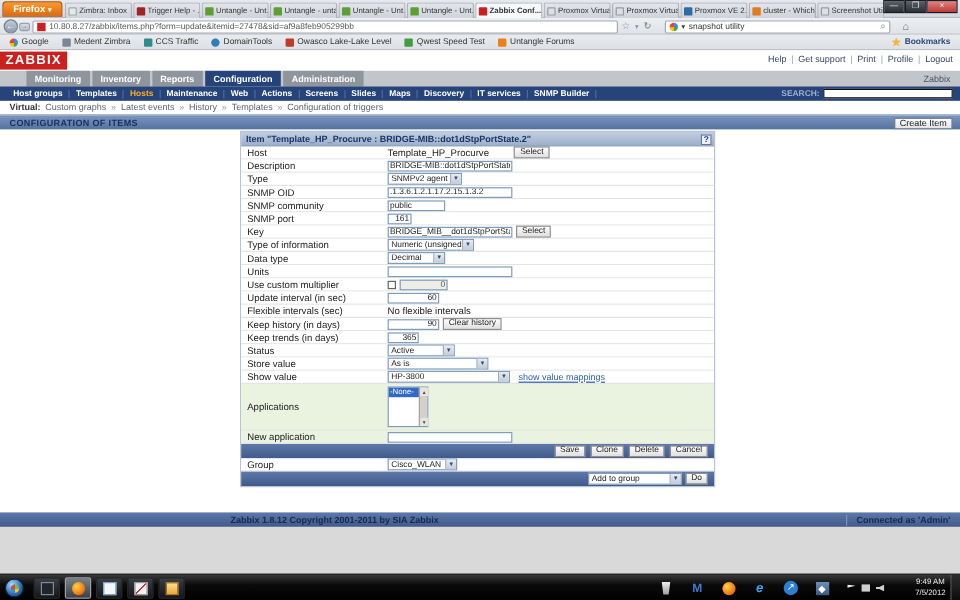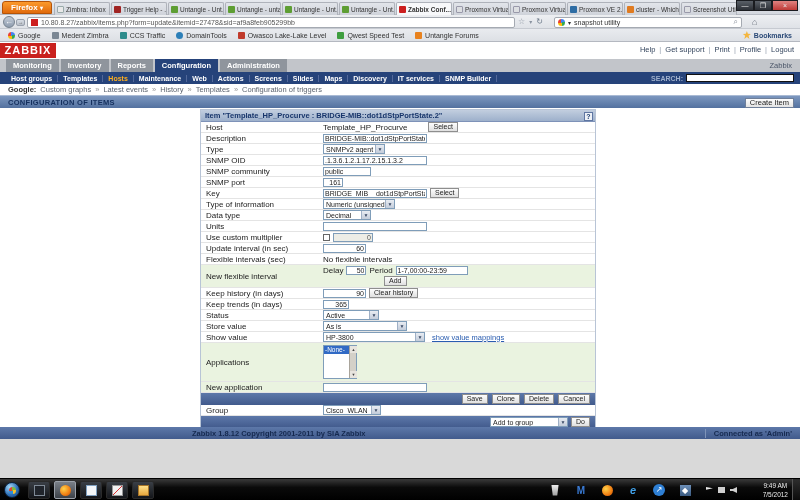--- a/index.html
+++ b/index.html
@@ -76,21 +76,21 @@
   
   .page { position:absolute; left:0; top:42px; width:800px; height:436px; background:#D9D9D9; }
   .zmain { position:absolute; left:0; top:0; width:800px; height:397px; background:#fff;
     display:flex; flex-direction:column; }
   .ztop { height:17px; background:#fff; position:relative; }
   .zlogo { position:absolute; left:0; top:1px; width:56px; height:15px; background:#C9211E; color:#fff;
     font-size:11px; font-weight:bold; text-align:center; line-height:15px; letter-spacing:1px; }
   .zlinks { position:absolute; right:6px; top:3px; font-size:7.5px; color:#35465E; display:flex; gap:4px; }
   .zlinks span[data-name="top-link"] { cursor:pointer; }
   .zlinks .sep { color:#98A2B0; }
-  .ztabs { height:13px; background:#C2C5CA; display:flex; align-items:flex-end; padding-left:6px; position:relative; }
+  .ztabs { height:13px; background:#C2C5CA; display:flex; align-items:flex-end; padding-left:22px; position:relative; }
   .ztab { background:#8F959D; color:#fff; font-size:7.5px; font-weight:bold; padding:2px 7px 2px 7px; margin-right:2px; }
   .ztab.active { background:#26437A; }
   .zbrand { position:absolute; right:8px; bottom:2px; font-size:7.5px; color:#4A5568; }
   .zsub { height:12px; background:#26437A; display:flex; align-items:center; padding:0 6px; position:relative; }
   .zsub-item { color:#fff; font-size:7px; font-weight:bold; padding:0 5px; border-right:1px solid #52689A; white-space:nowrap; }
   .zsub-item.active { color:#FFAF1E; }
   .zsearch { position:absolute; right:6px; display:flex; align-items:center; gap:3px; }
   .zsearch-label { color:#9FB0CC; font-size:7px; font-weight:bold; }
   .zsearch input { width:108px; height:8px; border:1px solid #111; font-size:7px; padding:0 1px; }
   .zhist { height:11px; background:#fff; display:flex; align-items:center; padding:0 8px; font-size:7.5px; color:#666; gap:4px; }
@@ -338,21 +338,21 @@
         <span class="zsub-item" data-name="submenu-discovery">Discovery</span>
         <span class="zsub-item" data-name="submenu-it-services">IT services</span>
         <span class="zsub-item" data-name="submenu-snmp-builder">SNMP Builder</span>
         <span class="zsearch" data-name="search-area">
           <span class="zsearch-label" data-name="search-label">SEARCH:</span>
           <input data-name="zabbix-search-input" style="">
         </span>
       </div>
 
       <div class="zhist" data-name="history-breadcrumb">
-        <span class="zhist-label" data-name="history-label">Google:</span>
+        <span class="zhist-label" data-name="history-label">Virtual:</span>
         <a data-name="history-link">Custom graphs</a>
           <span class="sep" data-name="divider">»</span>
         <a data-name="history-link">Latest events</a>
           <span class="sep" data-name="divider">»</span>
         <a data-name="history-link">History</a>
           <span class="sep" data-name="divider">»</span>
         <a data-name="history-link">Templates</a>
           <span class="sep" data-name="divider">»</span>
         <a data-name="history-link">Configuration of triggers</a>
       </div>
@@ -466,34 +466,20 @@
               </div>
           </div>
 
           <div class="f-row" data-name="form-row-flexible-intervals">
             <div class="f-label" data-name="field-label">Flexible intervals (sec)</div>
             <div class="f-val">
                 <span class="f-text" data-name="flexible-intervals-text">No flexible intervals</span>
               </div>
           </div>
 
-          <div class="f-row green" style="min-height:22px" data-name="form-row-new-flexible-interval">
-            <div class="f-label" data-name="field-label">New flexible interval</div>
-            <div class="f-val flex2">
-              <span class="flexline">
-                <span class="f-text" data-name="delay-label">Delay</span>
-                <input class="inp num w20" data-name="delay-input" value="50" style="">
-                <span class="f-text" data-name="period-label">Period</span>
-                <input class="inp w72" data-name="period-input" value="1-7,00:00-23:59" style="">
-              </span>
-              <span class="flexline">
-                  <button class="btn" data-name="add-button">Add</button>
-                </span>
-            </div>
-          </div>
 
           <div class="f-row" data-name="form-row-keep-history">
             <div class="f-label" data-name="field-label">Keep history (in days)</div>
             <div class="f-val">
                 <input class="inp num w22" data-name="keep-history-input" value="90" style="">
               <button class="btn" data-name="clear-history-button">Clear history</button>
               </div>
           </div>
 
           <div class="f-row" data-name="form-row-keep-trends">

